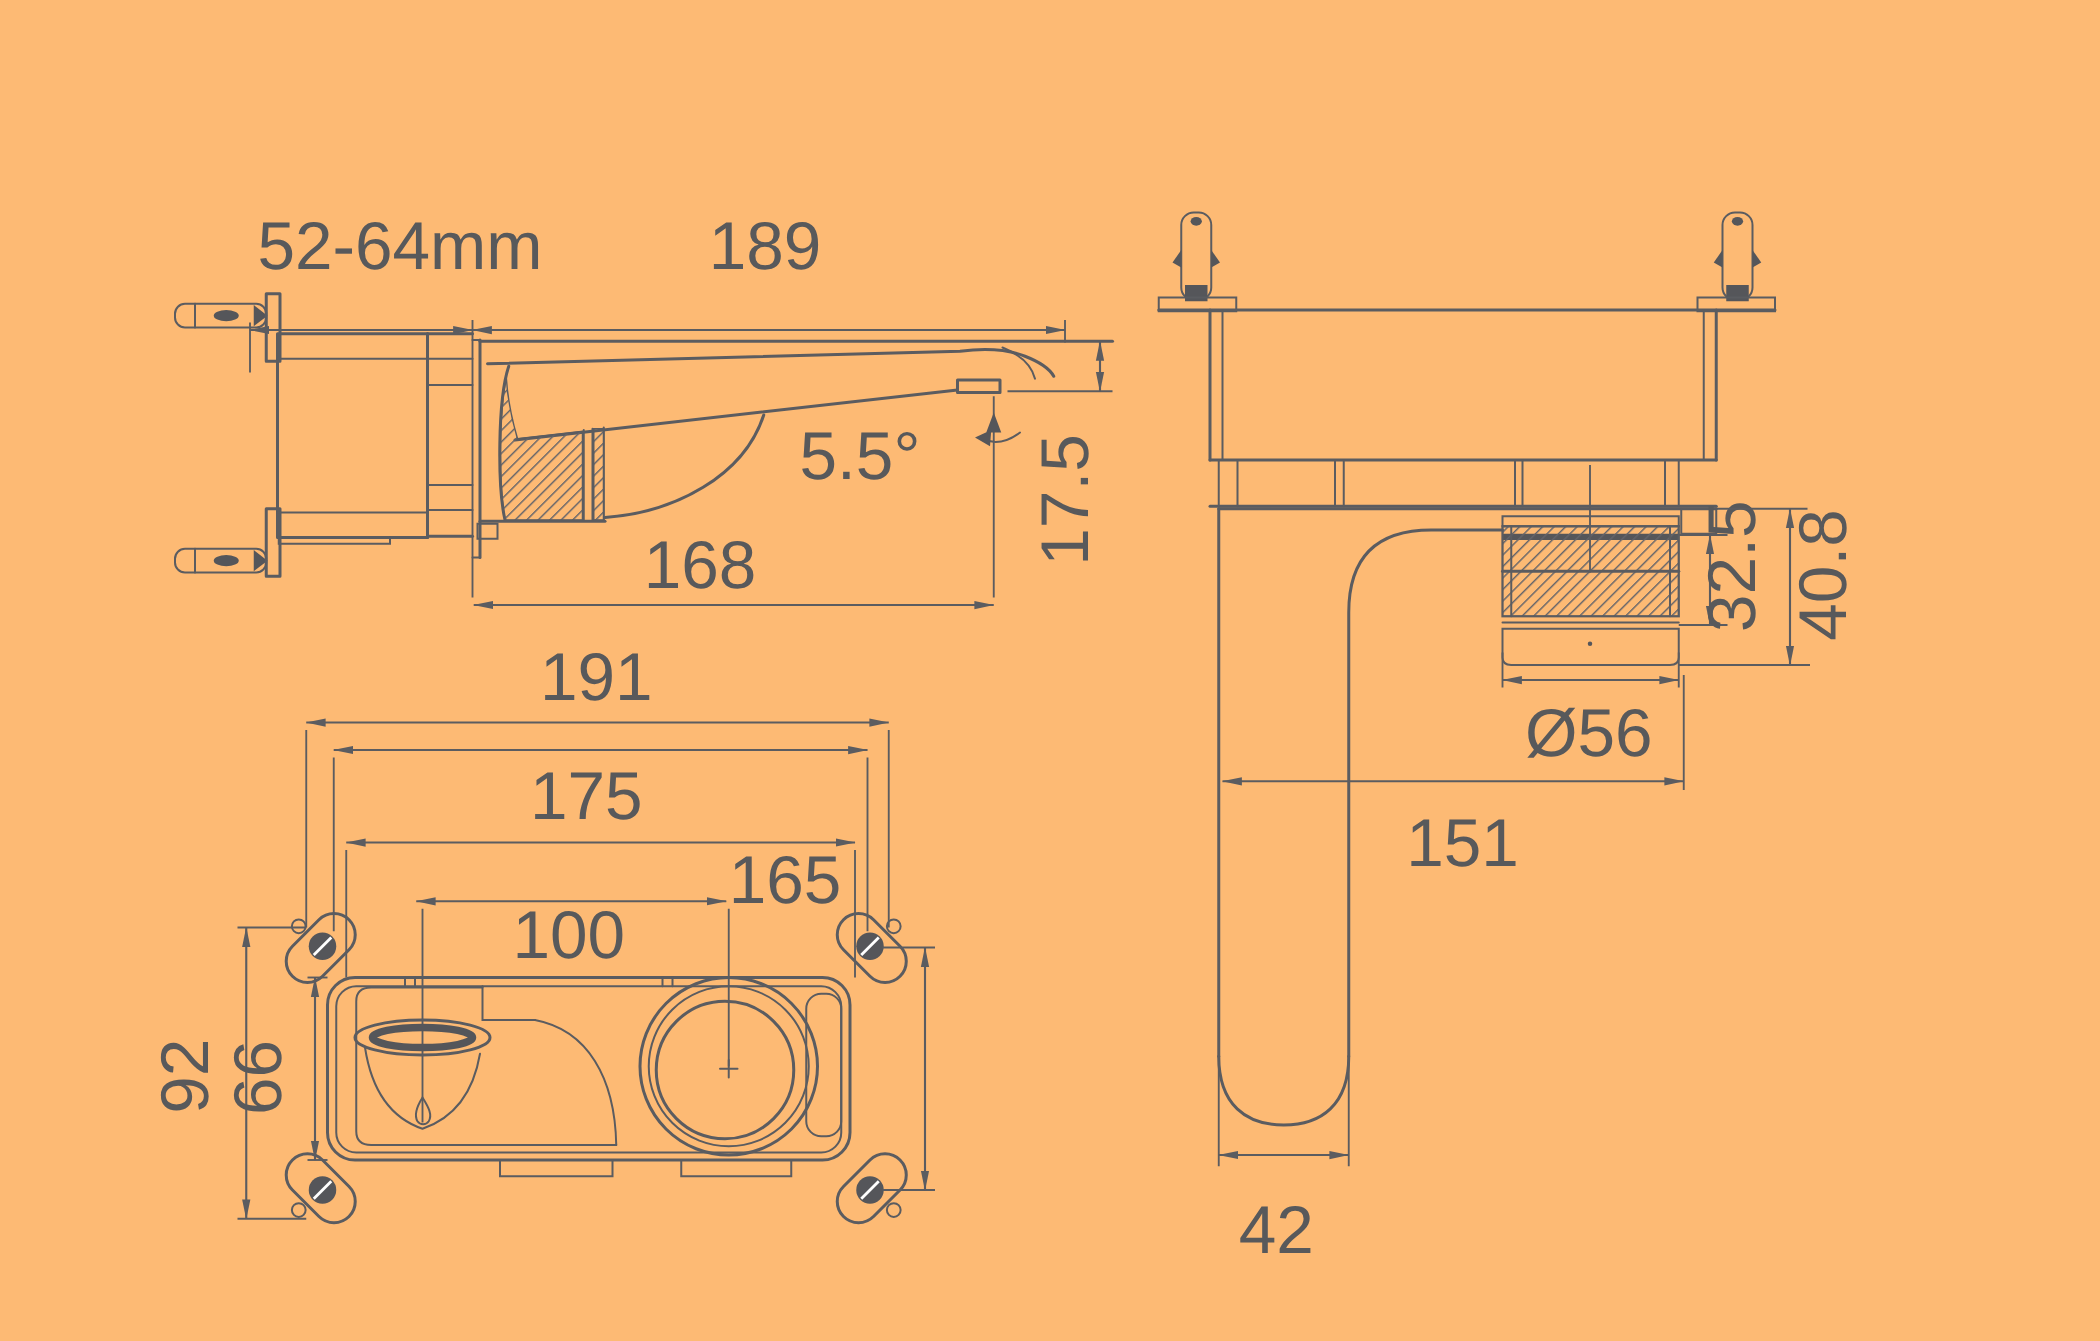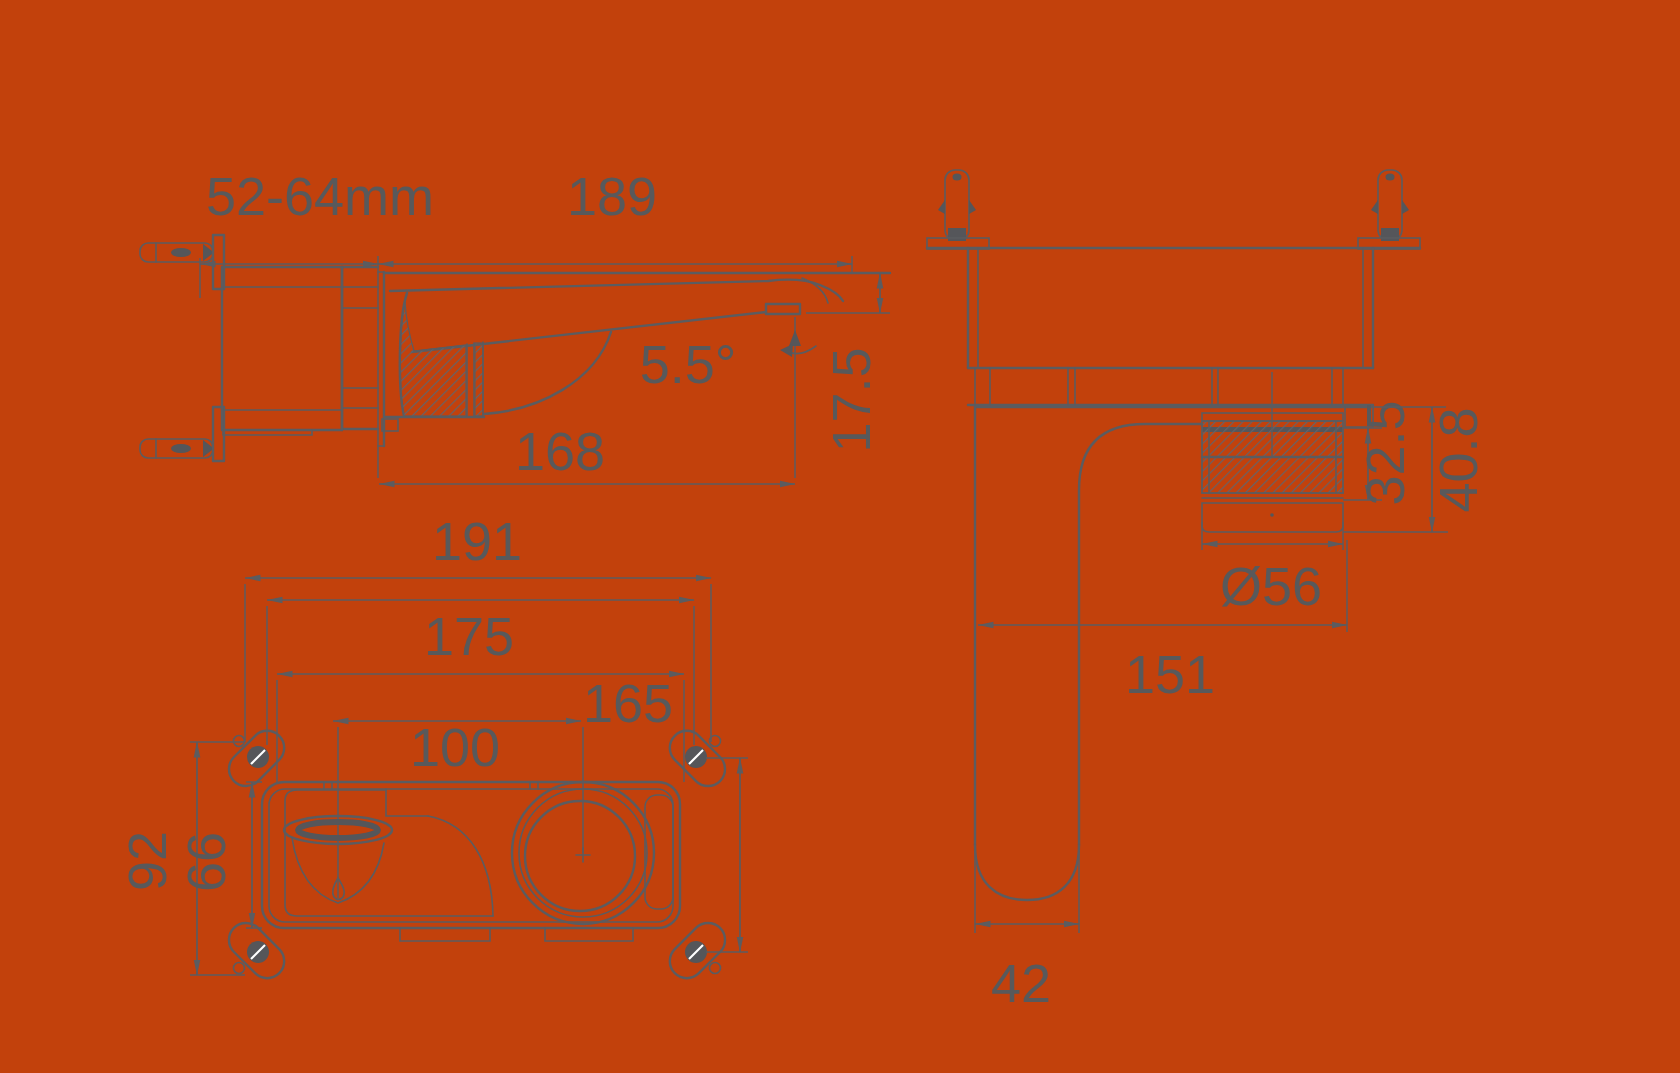--- a/index.html
+++ b/index.html
@@ -1,16 +1,16 @@
 <!DOCTYPE html>
 <html><head>
 <meta charset="utf-8">
 <style>
   html,body{margin:0;padding:0;background:#fff;}
-  .canvas{position:relative;width:1680px;height:1073px;background:#c2410c;overflow:hidden;
+  .canvas{position:relative;width:1680px;height:1073px;background:#fdba74;overflow:hidden;
           font-family:"Liberation Sans",sans-serif;}
   svg{position:absolute;left:0;top:0;}
   .ln  {stroke:#5b5c60;stroke-width:2.4;fill:none;stroke-linecap:round;stroke-linejoin:round;}
   .lnt {stroke:#5b5c60;stroke-width:1.6;fill:none;stroke-linecap:round;}
   .dim {stroke:#5b5c60;stroke-width:1.7;fill:none;}
   .ext {stroke:#5b5c60;stroke-width:1.5;fill:none;}
   .fil {fill:#55565a;stroke:none;}
   .lbl {fill:#58595b;font-size:54px;text-anchor:middle;}
 </style>
 </head>

